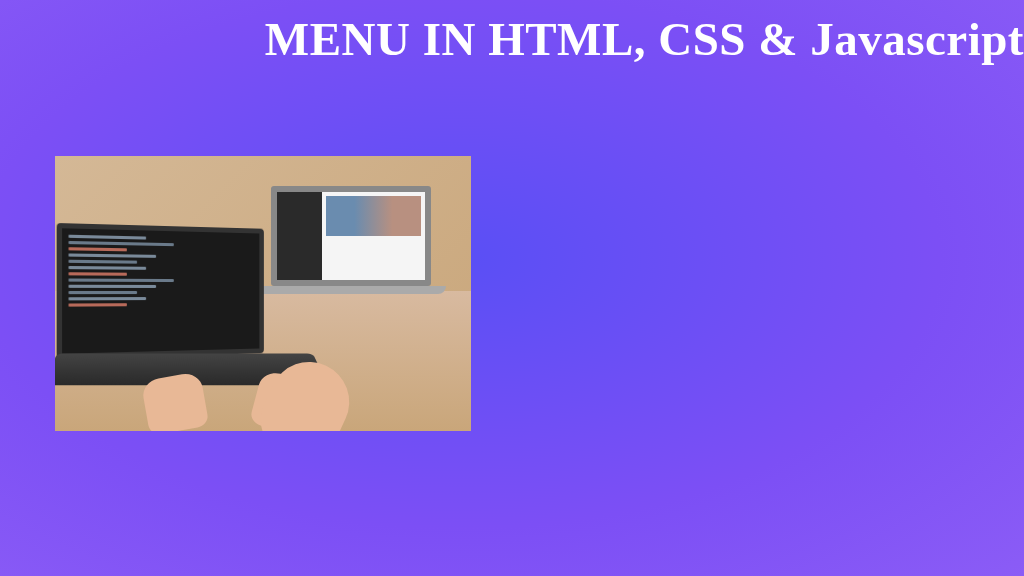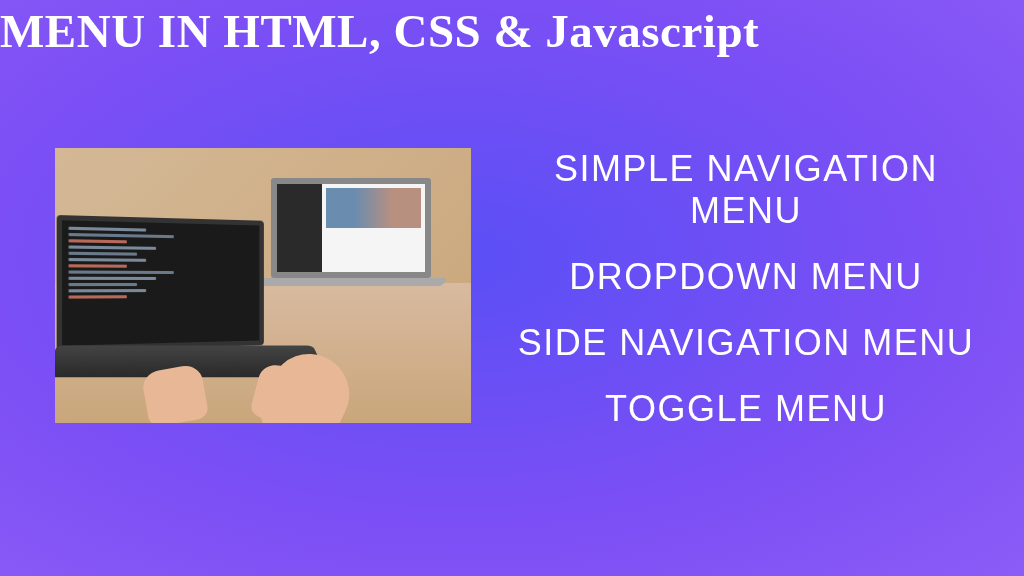--- a/index.html
+++ b/index.html
@@ -8,26 +8,26 @@
       box-sizing: border-box;
     }
     body {
       width: 1024px;
       height: 576px;
       background: radial-gradient(ellipse at 45% 45%, #5a4ff5 0%, #6b4ff5 30%, #7c4ff5 60%, #8b5cf6 100%);
       overflow: hidden;
       font-family: sans-serif;
     }
     .page-title {
-      text-align: left;
+      text-align: right;
       color: #ffffff;
       font-family: Georgia, 'Times New Roman', serif;
       font-weight: bold;
       font-size: 47px;
-      padding-top: 4px;
+      padding-top: 12px;
       letter-spacing: 0.5px;
     }
     .content-row {
       display: flex;
       margin-top: 90px;
       padding-left: 55px;
       gap: 35px;
     }
     .illustration {
       width: 416px;
@@ -198,19 +198,13 @@
       </div>
       <div class="laptop-front-base"></div>
     </div>
     <div class="hands">
       <div class="hand-left"></div>
       <div class="hand-right"></div>
       <div class="arm"></div>
     </div>
   </div>
 
-  <div class="menu-list">
-    <div class="menu-item">Simple Navigation Menu</div>
-    <div class="menu-item">Dropdown Menu</div>
-    <div class="menu-item">Side Navigation Menu</div>
-    <div class="menu-item">Toggle Menu</div>
-  </div>
 </div>
 
 </body></html>

